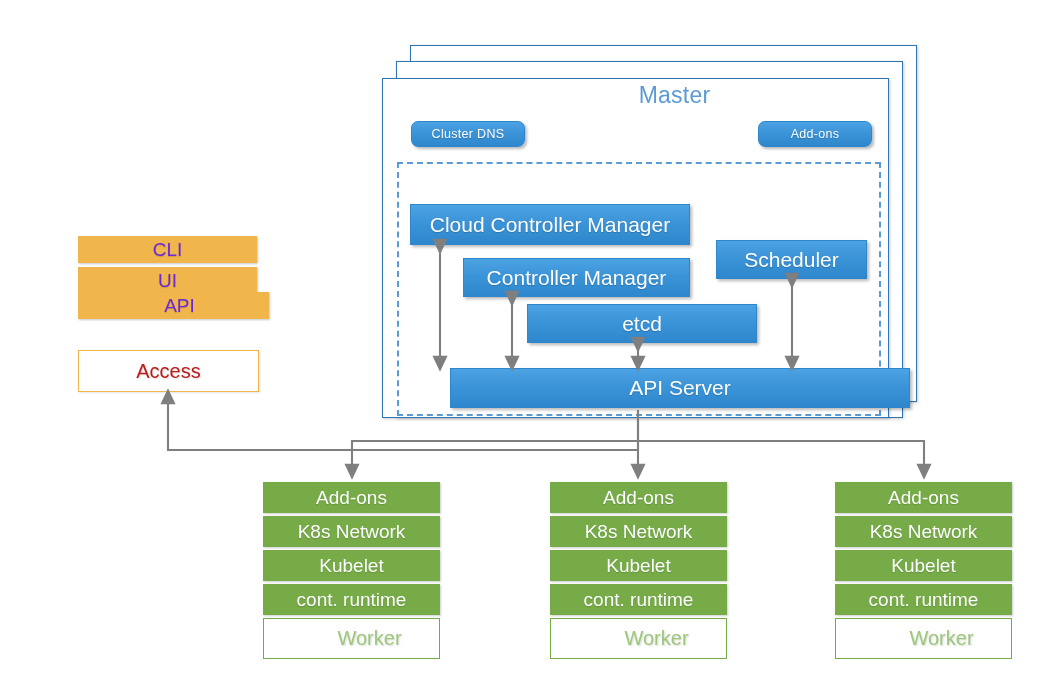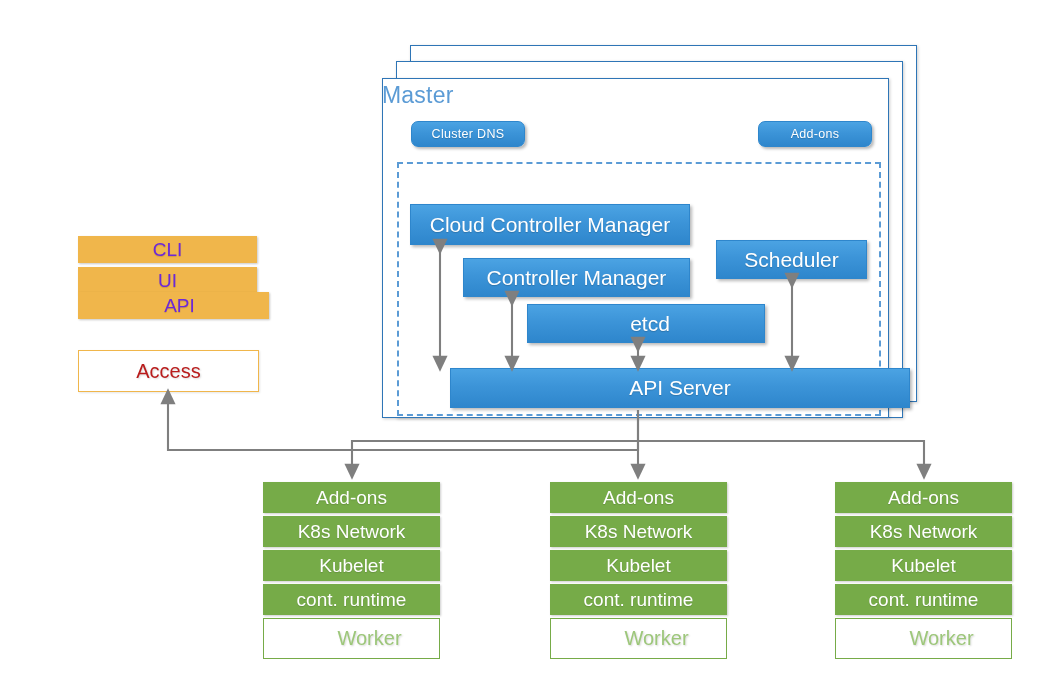--- a/index.html
+++ b/index.html
@@ -14,21 +14,21 @@
   .panel{
     position:absolute;background:#ffffff;border:1px solid #2E75B6;
     box-shadow:1px 1px 3px rgba(0,0,0,.20);
   }
   .panel.back  {left:410px;top:45px;width:505px;height:355px;}
   .panel.mid   {left:396px;top:61px;width:505px;height:355px;}
   .panel.front {left:382px;top:78px;width:505px;height:338px;}
 
   .master-title{
     position:absolute;left:382px;top:82px;width:585px;
-    font-size:23px;color:#5B9BD5;letter-spacing:.2px;
+    text-align:center;font-size:23px;color:#5B9BD5;letter-spacing:.2px;
   }
 
   
   .dashed-box{
     position:absolute;left:397px;top:162px;width:480px;height:250px;
     border:2px dashed #5B9BD5;background:transparent;
   }
   .dashed-title{
     position:absolute;left:397px;top:167px;width:480px;text-align:center;
     font-size:21px;color:#8CB9E2;
@@ -42,21 +42,21 @@
     border:1px solid #2E86CC;
     color:#ffffff;display:flex;align-items:center;justify-content:center;
     box-shadow:2px 2px 3px rgba(0,0,0,.28);
     text-shadow:0 1px 1px rgba(0,0,0,.18);
   }
   .bbox.small{font-size:12.5px;letter-spacing:.3px;border-radius:7px;}
   .bbox.big{font-size:21px;}
 
   .ccm  {left:410px;top:204px;width:278px;height:39px;}
   .cm   {left:463px;top:258px;width:225px;height:37px;}
-  .etcd {left:527px;top:304px;width:228px;height:37px;padding-left:8px;}
+  .etcd {left:527px;top:304px;width:228px;height:37px;}
   .sched{left:716px;top:240px;width:149px;height:37px;}
   .apisrv{left:410px;top:368px;width:458px;height:38px;margin-left:40px;}
   .cdns {left:411px;top:121px;width:112px;height:24px;}
   .addon-master{left:758px;top:121px;width:112px;height:24px;}
 
   
   .obox{
     position:absolute;left:78px;width:179px;height:27px;
     background:#F0B64B;color:#6d28d9;font-size:19px;
     display:flex;align-items:center;justify-content:center;

